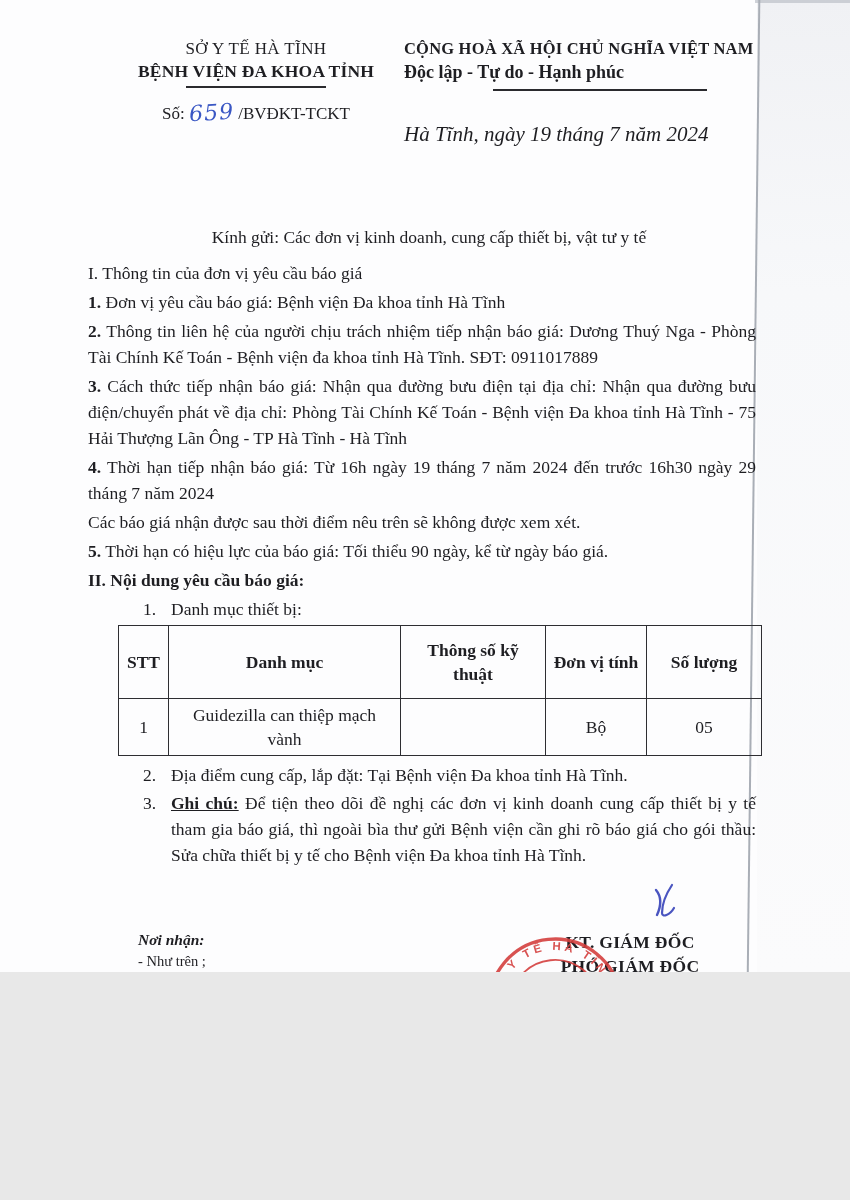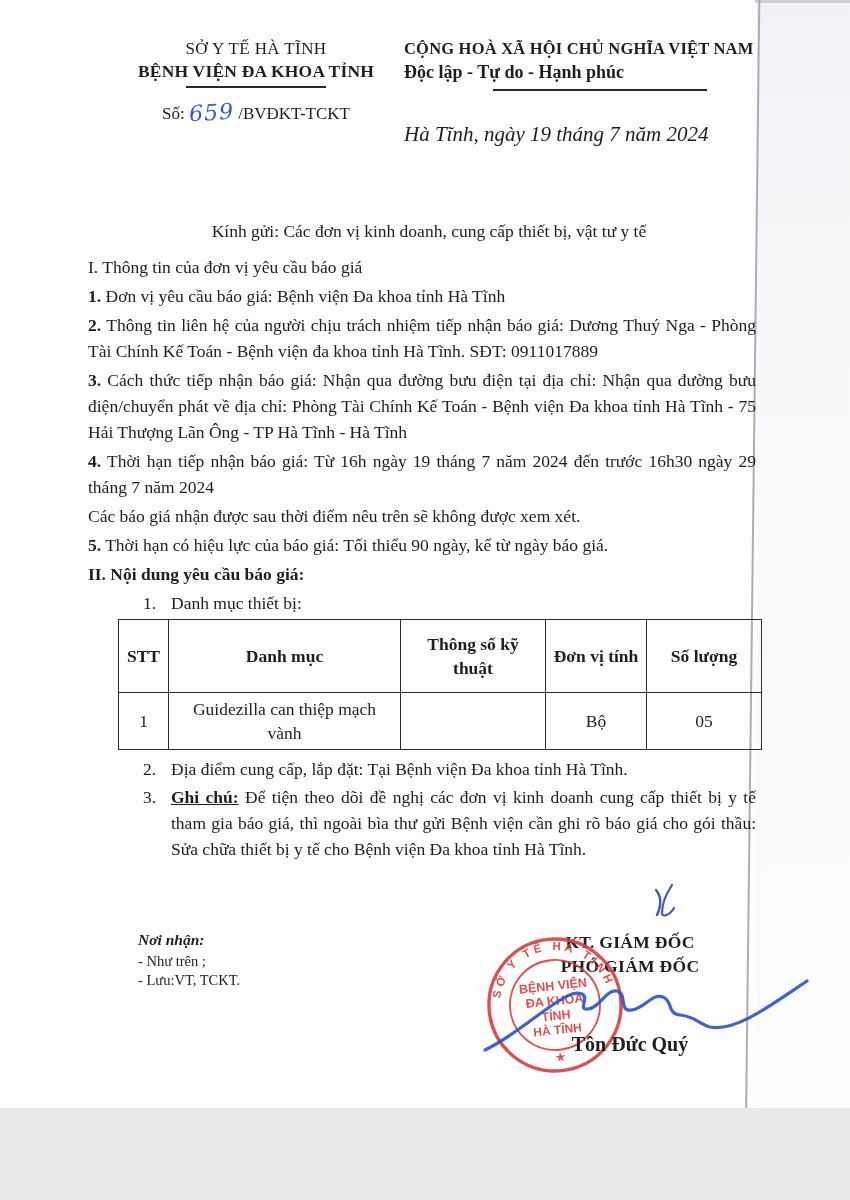--- a/index.html
+++ b/index.html
@@ -1,19 +1,19 @@
 <!DOCTYPE html>
 <html><head>
 <meta charset="utf-8">
 <style>
   html,body{margin:0;padding:0;}
   body{background:#e8e8e8;}
   .page{
     position:relative;
-    width:850px;height:1108px;
+    width:850px;height:972px;
     margin:0 auto;
     background:#fdfdfe;
     overflow:hidden;
     font-family:"Liberation Serif","DejaVu Serif",serif;
     color:#1e1e22;
   }
   
   .scan-strip{
     position:absolute;left:757px;top:0;width:93px;height:100%;
     background:linear-gradient(180deg,#f0f1f4 0%, #f7f8fa 30%, #fbfbfc 100%);
@@ -35,21 +35,21 @@
     color:#3a57c4;font-size:22px;font-style:italic;letter-spacing:1px;
     display:inline-block;transform:rotate(-3deg) translateY(1px);
     font-family:"DejaVu Serif",serif;
   }
   .subject{margin:2px auto 0 auto;width:316px;font-size:17px;line-height:25px;}
   .hdr-right{position:absolute;left:404px;top:38px;width:392px;text-align:left;line-height:1.3;}
   .hdr-right .national{font-size:16.5px;font-weight:bold;letter-spacing:.2px;}
   .hdr-right .motto{font-size:18px;font-weight:bold;margin-top:2px;}
   .dateline{margin-top:30px;font-size:21px;font-style:italic;}
   
-  .body-block{position:absolute;left:88px;top:218px;width:668px;font-size:17.5px;line-height:26px;}
+  .body-block{position:absolute;left:88px;top:224px;width:668px;font-size:17.5px;line-height:26px;}
   .salutation{text-align:center;padding-left:14px;margin:0 0 10px 0;}
   .intro{ text-indent:55px;text-align:justify;margin:0 0 3px 0;}
   .sec-title{margin:0 0 3px 0;}
   .sec-title.bold{font-weight:bold;}
   .item{text-align:justify;margin:0 0 3px 0;}
   .item .num{font-weight:bold;}
   .note-line{margin:0 0 3px 0;}
   .sub-list{padding-left:55px;margin:0 0 2px 0;}
   .sub-list .num{display:inline-block;width:28px;font-weight:normal;}
   

